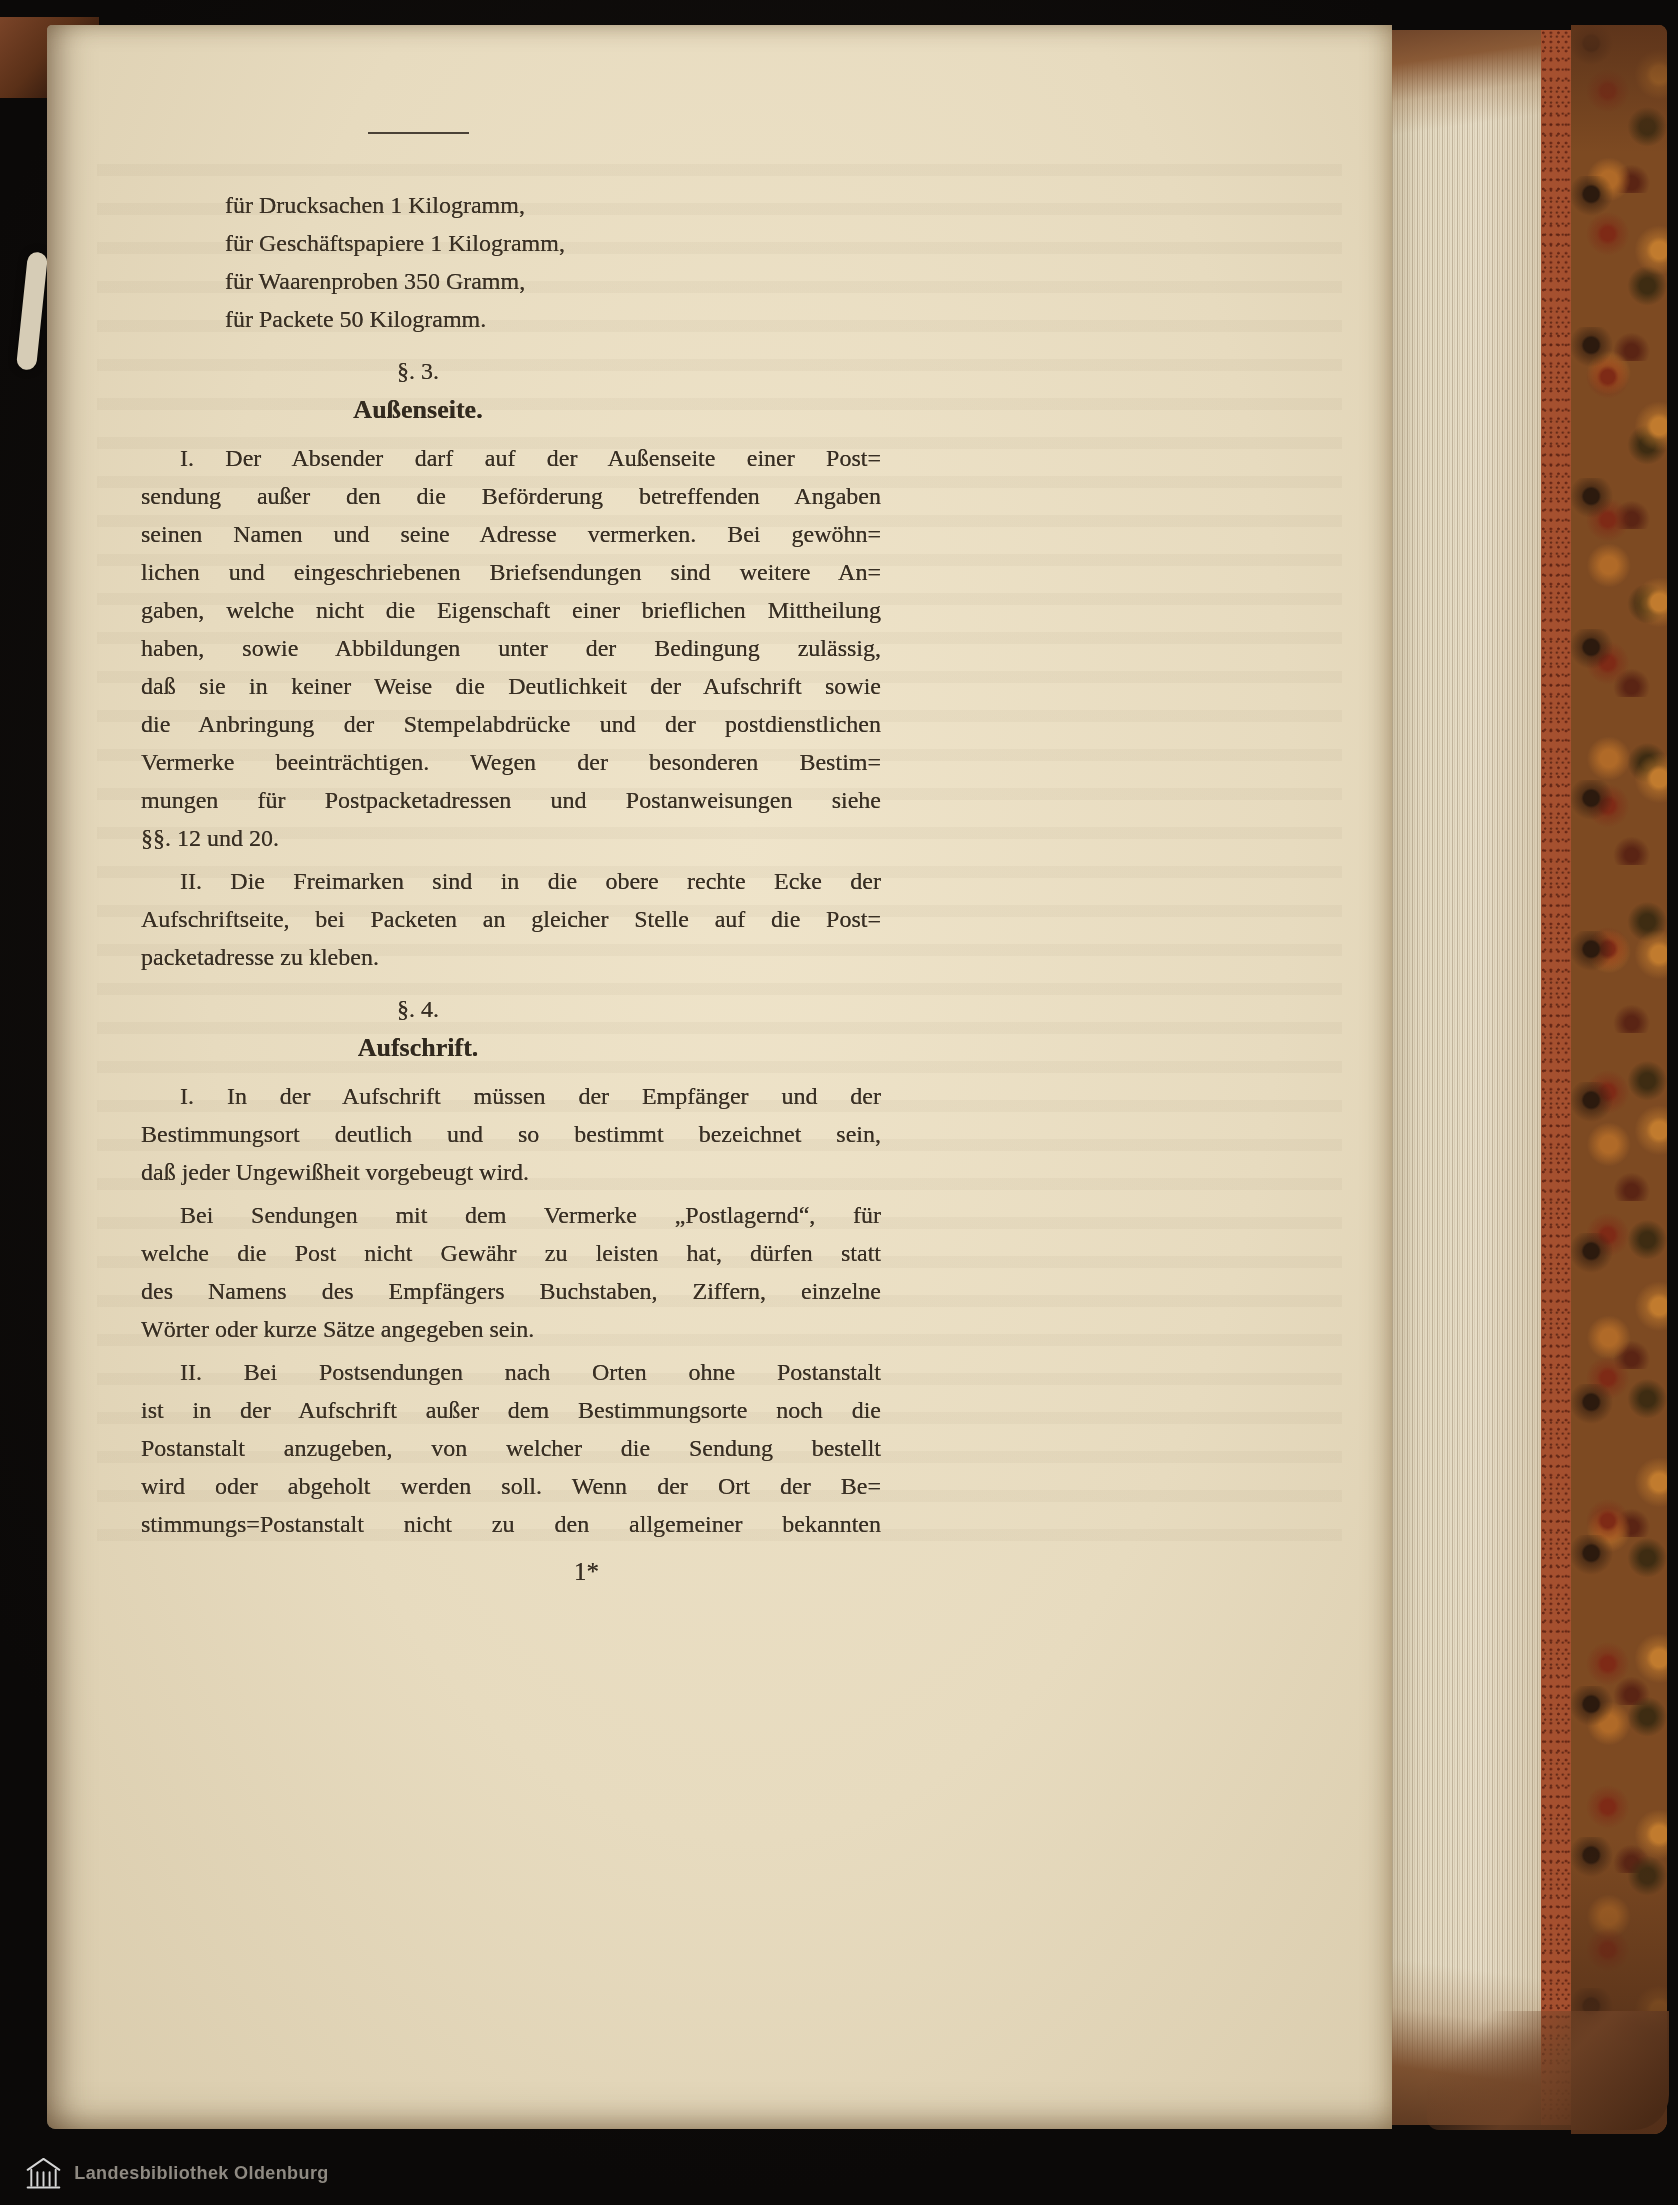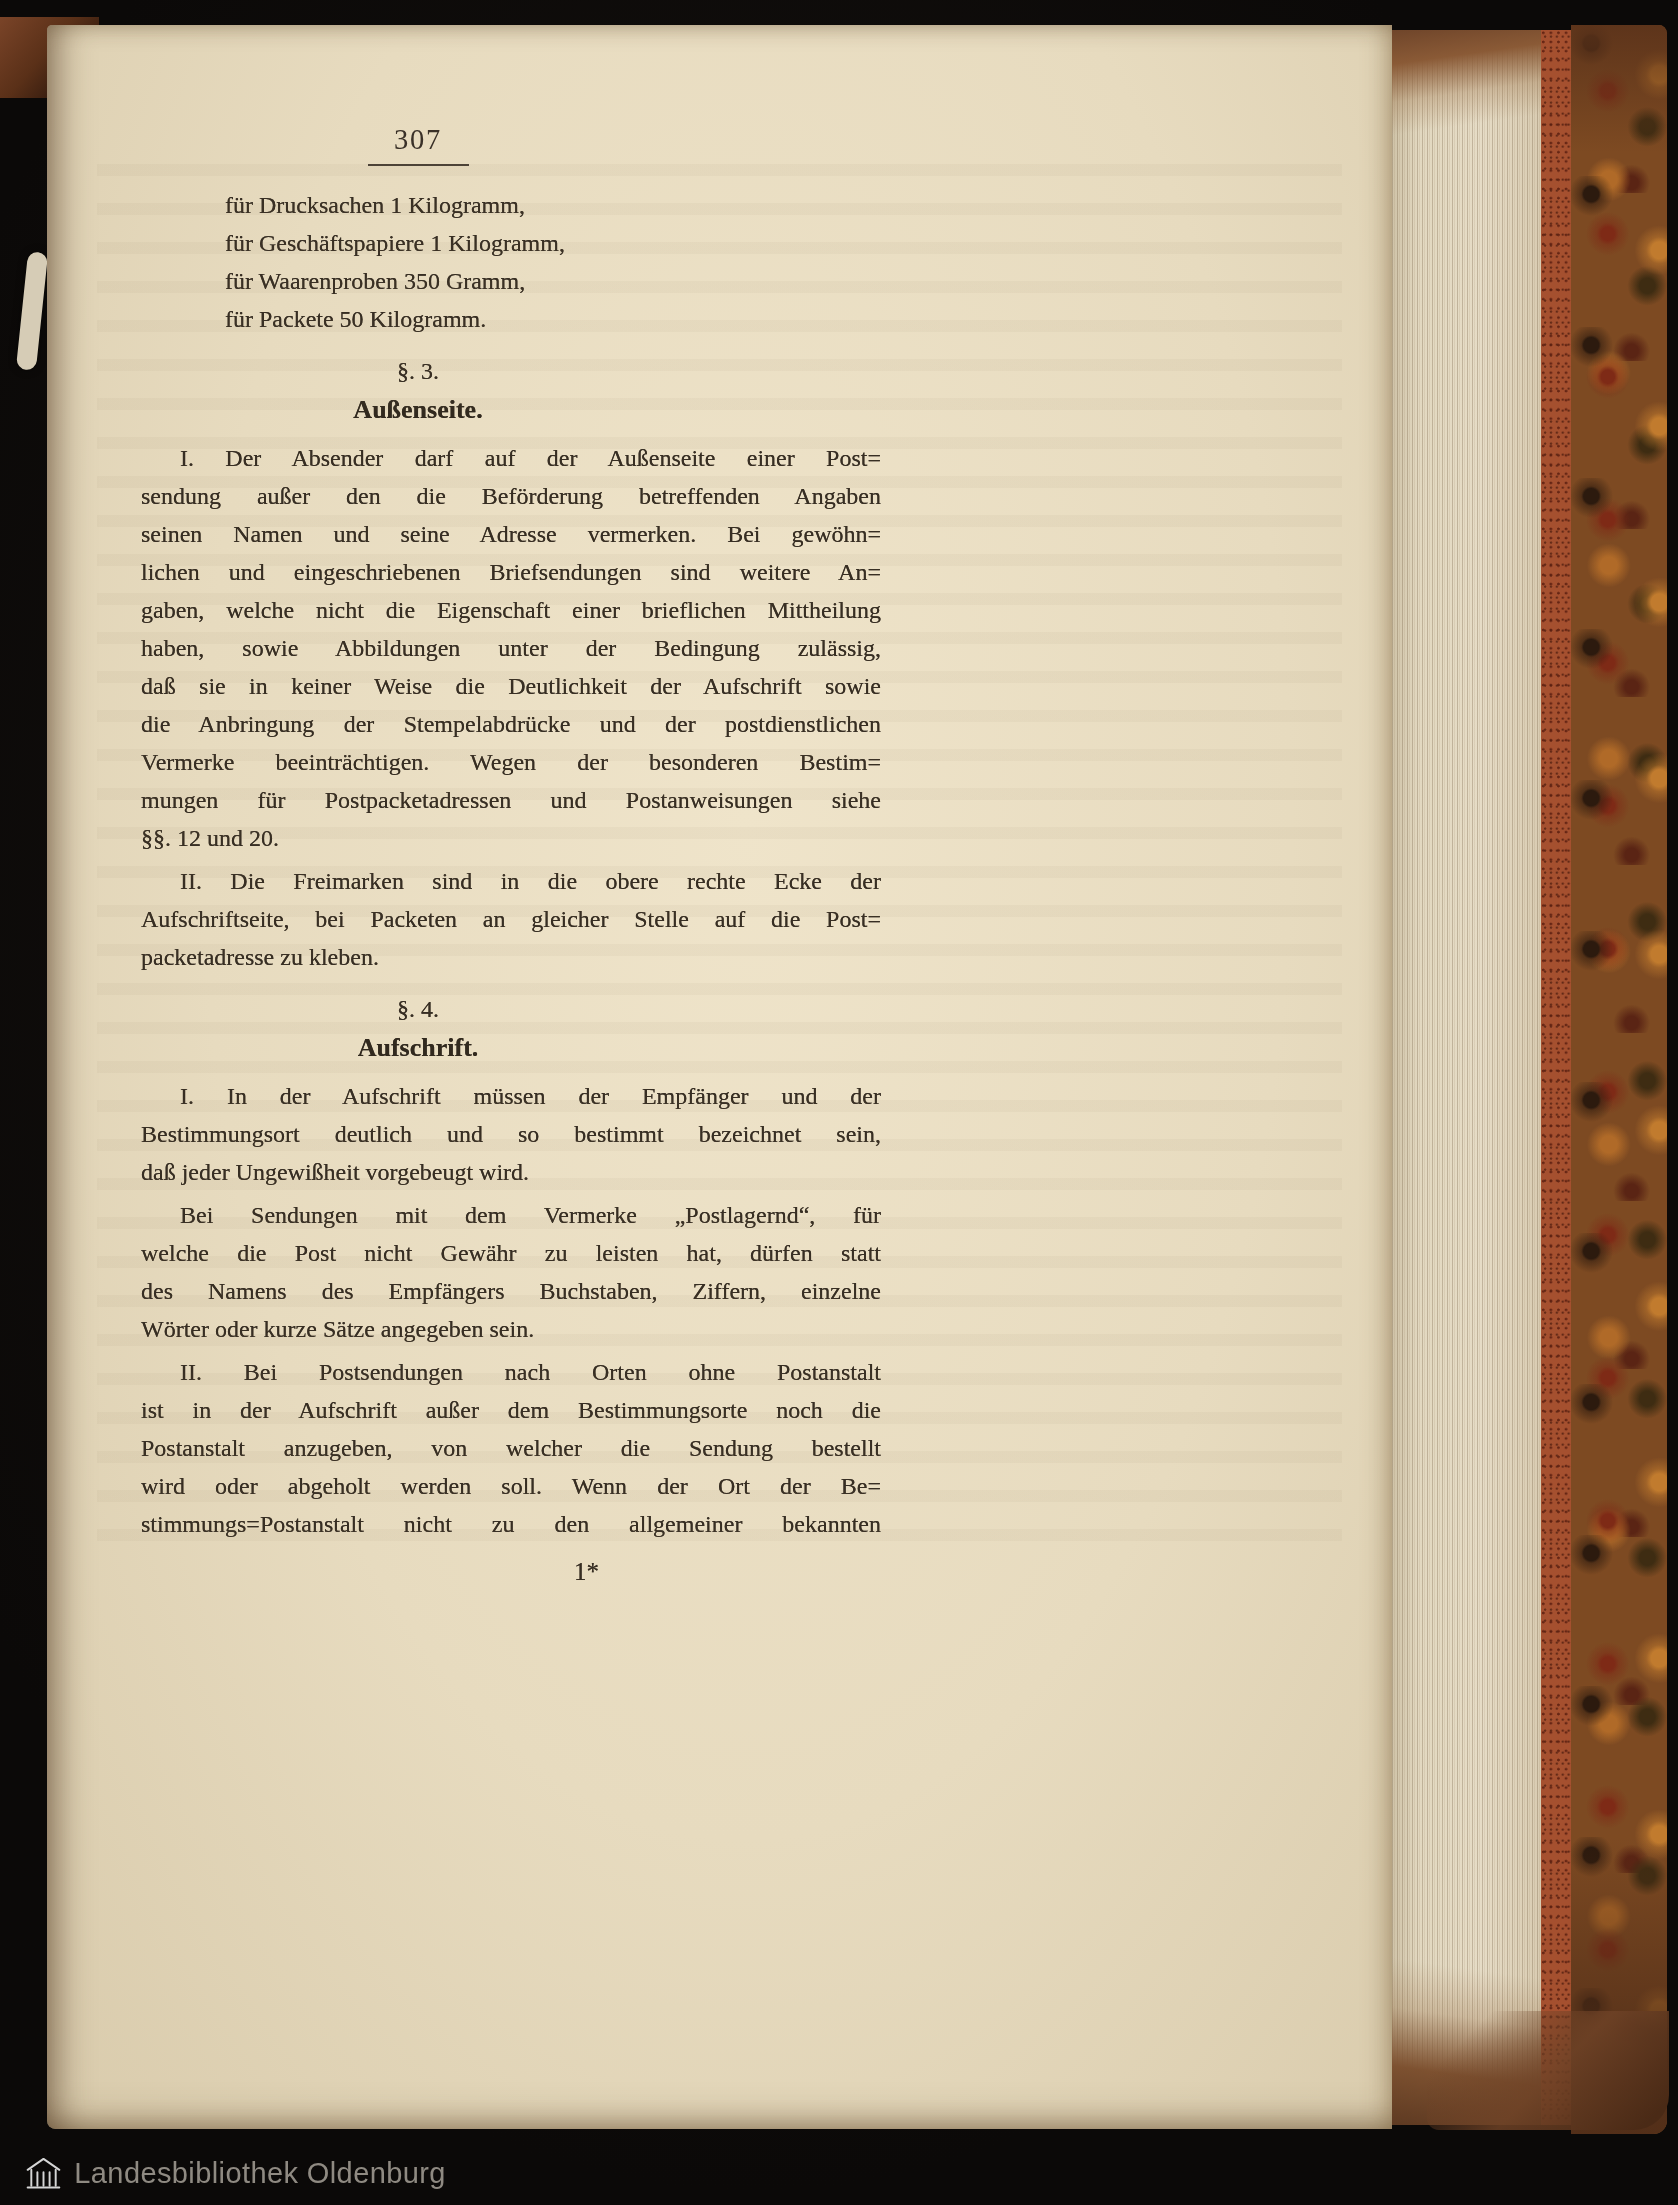--- a/index.html
+++ b/index.html
@@ -101,34 +101,33 @@
   .intro .line { text-align:left; text-align-last:left; padding-left:84px; }
   .sec-head { width:554px; text-align:center; margin:15px 0 10px; }
   .sec-num { font-size:24px; line-height:37px; color:#372e23; }
   .sec-title { font-size:26px; line-height:39px; font-weight:bold; color:#31291e; }
   .para { margin:0 0 5px; }
   .sig { font-size:25px; line-height:38px; padding-left:433px; margin-top:10px; color:#372e23; }
 
   
   .watermark { position:absolute; left:23.5px; bottom:11.8px; display:flex; align-items:center; gap:11.8px; }
   .wm-icon { width:39px; height:39px; display:block; }
-  .wm-label { font-family:"Liberation Sans", sans-serif; font-size:29px; color:#8f8a82; letter-spacing:0.4px; }
+  .wm-label { font-family:"Liberation Sans", sans-serif; font-size:18px; color:#8f8a82; letter-spacing:0.4px;font-weight:bold; }
 </style>
 </head>
 <body>
 
 <div class="stage">
 
   <div class="corner-tl"></div>
   <div class="sliver"></div>
 
   <div class="book-page">
 
     <div class="pagenum-wrap">
-      <div class="pagenum">307</div>
       <div class="pagenum-rule"></div>
     </div>
 
     <div class="textcol">
 
       <div class="intro">
         <div class="line">für Drucksachen 1 Kilogramm,</div>
         <div class="line">für Geschäftspapiere 1 Kilogramm,</div>
         <div class="line">für Waarenproben 350 Gramm,</div>
         <div class="line">für Packete 50 Kilogramm.</div>

